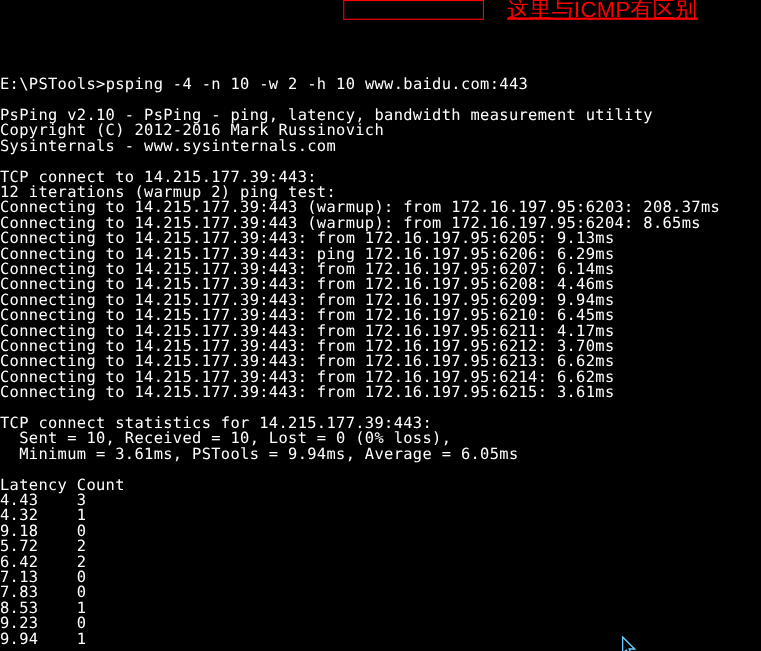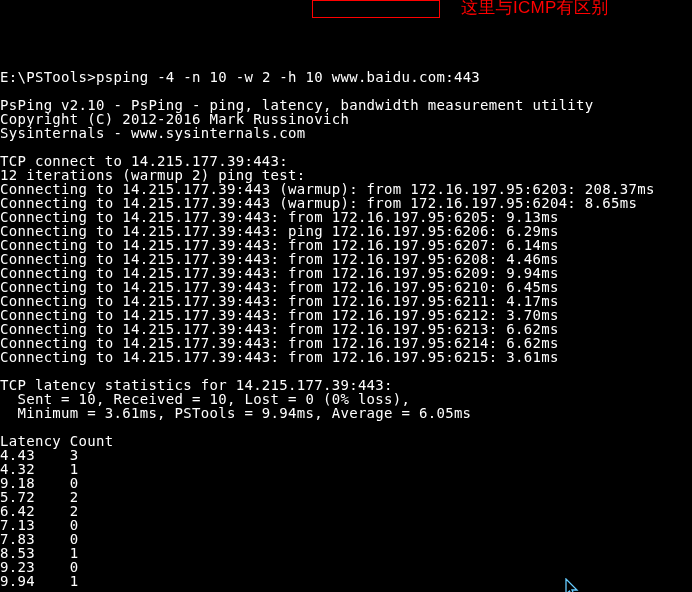--- a/index.html
+++ b/index.html
@@ -38,22 +38,23 @@
       left: 312px;
       width: 128px;
       height: 18px;
     }
     .highlight-2 {
       position: absolute;
       top: -1px;
       left: 461px;
       color: #ff0000;
       font-family: "SimSun", "NSimSun", sans-serif;
-      font-size: 17px;
+      font-size: 20px;
       white-space: nowrap;
+      text-decoration: underline;
     }
     .cursor-arrow {
       position: absolute;
       bottom: 6px;
       right: 130px;
       width: 14px;
       height: 22px;
       pointer-events: none;
     }
     .cursor-arrow svg {
@@ -82,21 +83,21 @@
 <span class="line">Connecting to 14.215.177.39:443: from 172.16.197.95:6207: 6.14ms</span>
 <span class="line">Connecting to 14.215.177.39:443: from 172.16.197.95:6208: 4.46ms</span>
 <span class="line">Connecting to 14.215.177.39:443: from 172.16.197.95:6209: 9.94ms</span>
 <span class="line">Connecting to 14.215.177.39:443: from 172.16.197.95:6210: 6.45ms</span>
 <span class="line">Connecting to 14.215.177.39:443: from 172.16.197.95:6211: 4.17ms</span>
 <span class="line">Connecting to 14.215.177.39:443: from 172.16.197.95:6212: 3.70ms</span>
 <span class="line">Connecting to 14.215.177.39:443: from 172.16.197.95:6213: 6.62ms</span>
 <span class="line">Connecting to 14.215.177.39:443: from 172.16.197.95:6214: 6.62ms</span>
 <span class="line">Connecting to 14.215.177.39:443: from 172.16.197.95:6215: 3.61ms</span>
 <span class="line"> </span>
-<span class="line">TCP latency statistics for 14.215.177.39:443:</span>
+<span class="line">TCP connect statistics for 14.215.177.39:443:</span>
 <span class="line">  Sent = 10, Received = 10, Lost = 0 (0% loss),</span>
 <span class="line">  Minimum = 3.61ms, PSTools = 9.94ms, Average = 6.05ms</span>
 <span class="line"> </span>
 <span class="line">Latency Count</span>
 <span class="line"><span>4.43</span>    <span>3</span></span>
 <span class="line"><span>4.32</span>    <span>1</span></span>
 <span class="line"><span>9.18</span>    <span>0</span></span>
 <span class="line"><span>5.72</span>    <span>2</span></span>
 <span class="line"><span>6.42</span>    <span>2</span></span>
 <span class="line"><span>7.13</span>    <span>0</span></span>

